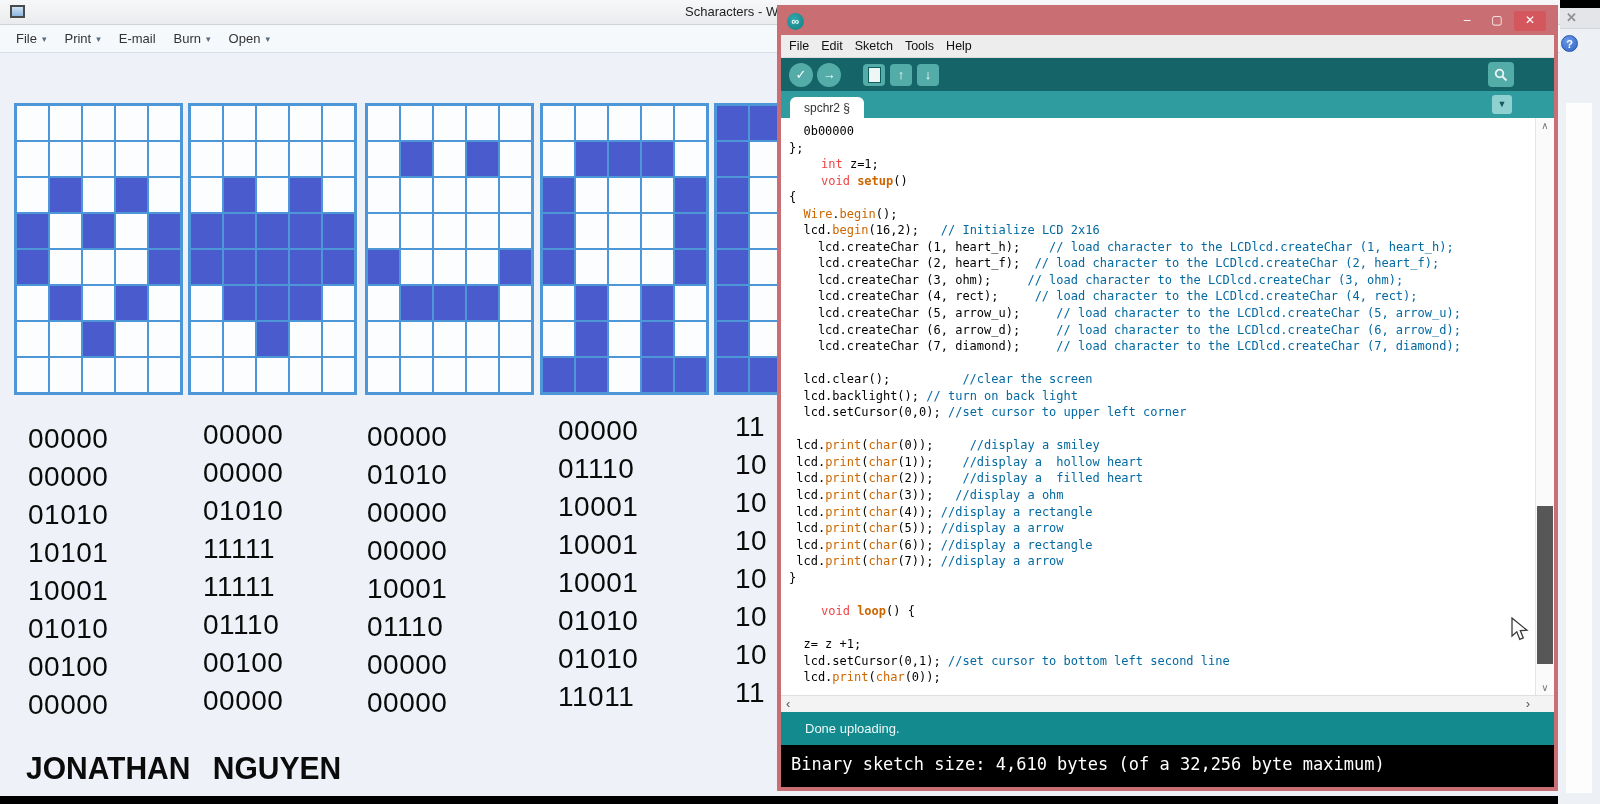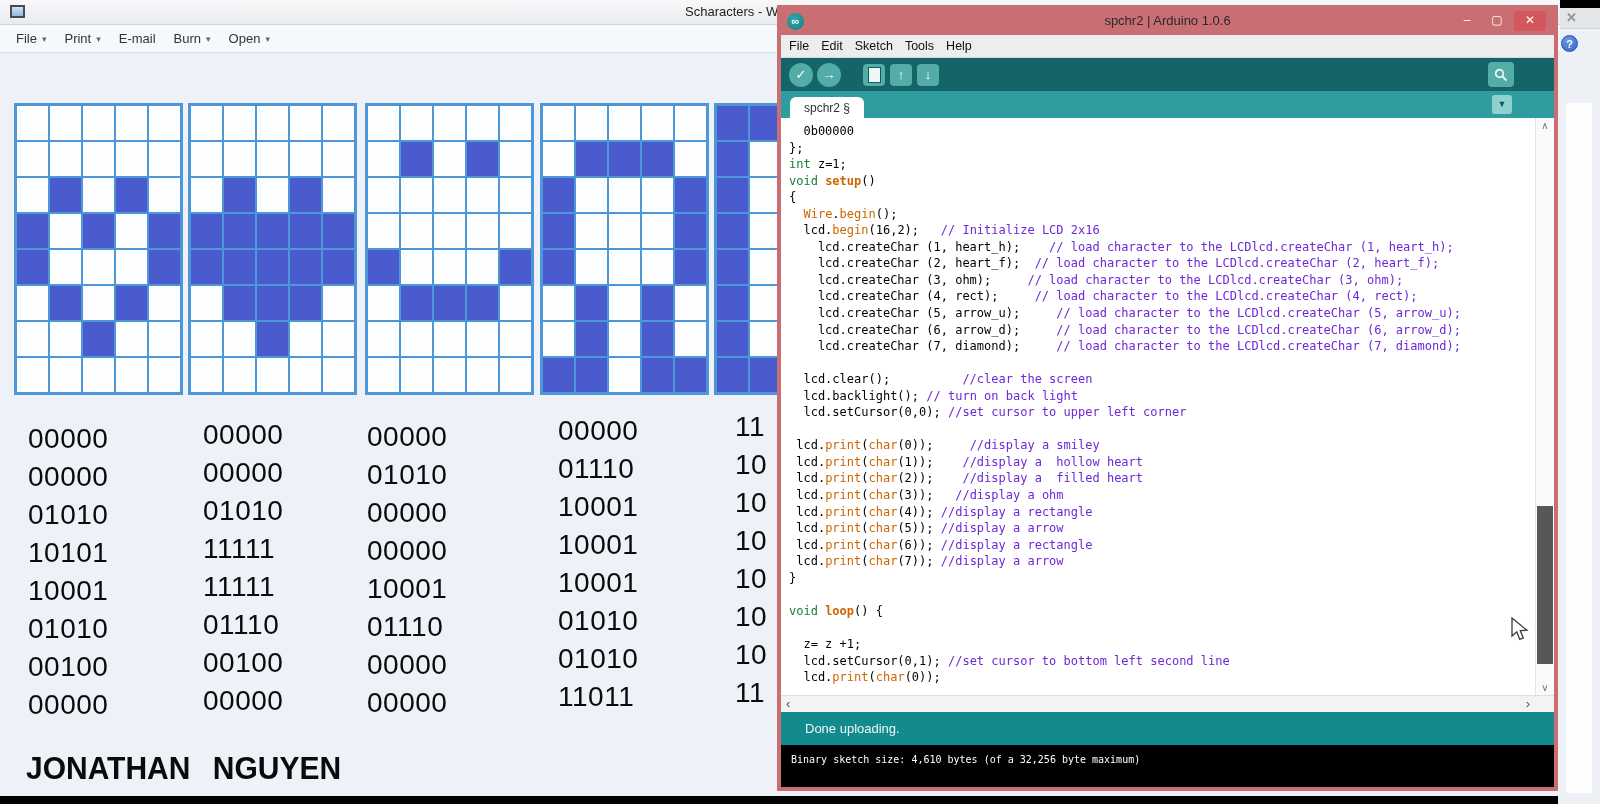--- a/index.html
+++ b/index.html
@@ -40,31 +40,31 @@
   .tbtn.first-sq{margin-left:18px;}
   .tbtn .pageicon{width:11px;height:14px;background:#eef6f6;border:1px solid #0e5e60;}
   .tbtn.serial{position:absolute;right:40px;top:4px;width:26px;height:25px;border-radius:4px;}
   .ard-tabstrip{position:relative;height:27px;background:#2f9da0;flex:0 0 27px;}
   .ard-tab{position:absolute;left:9px;bottom:0;background:#fff;border-radius:6px 6px 0 0;padding:4px 14px 3px 14px;font-size:12px;color:#333;}
   .tab-dropdown{position:absolute;right:42px;top:4px;width:20px;height:19px;background:#8fd0d0;border-radius:3px;color:#14595c;font-size:9px;text-align:center;line-height:19px;}
   .ard-editor{position:relative;flex:1 1 auto;background:#fff;overflow:hidden;}
   .code-pane{position:absolute;left:8px;top:5px;right:20px;bottom:0;font-family:"DejaVu Sans Mono",monospace;font-size:12px;line-height:16.55px;}
   .cline{white-space:pre;height:16.55px;}
   .seg-p{color:#000;}
-  .seg-k{color:#15803d;}
+  .seg-k{color:#ef4444;margin-left:32px;}
   .seg-f{color:#cc6600;font-weight:bold;}
   .seg-o{color:#cc6600;}
-  .seg-c{color:#6d28d9;margin-top:32px;}
+  .seg-c{color:#0369a1;margin-top:32px;}
   .vscroll{position:absolute;right:0;top:0;bottom:0;width:18px;background:#fafafa;border-left:1px solid #e4e4e4;}
   .vthumb{position:absolute;left:1px;width:16px;top:388px;height:158px;background:#575757;}
   .varrow{position:absolute;left:0;width:18px;text-align:center;font-size:10px;color:#777;}
   .hscroll{position:relative;height:16px;background:#f3f3f3;border-top:1px solid #e0e0e0;flex:0 0 16px;}
   .harrow{position:absolute;top:0;font-size:13px;line-height:15px;color:#555;}
   .ard-status{height:33px;background:#128a8e;color:#eef7f7;font-size:13px;line-height:33px;padding-left:24px;flex:0 0 33px;}
-  .ard-console{height:42px;background:#000;color:#fff;font-family:"DejaVu Sans Mono",monospace;font-size:10px;padding:9px 0 0 10px;box-sizing:border-box;flex:0 0 42px;}
+  .ard-console{height:42px;background:#000;color:#fff;font-family:"DejaVu Sans Mono",monospace;font-size:17px;padding:9px 0 0 10px;box-sizing:border-box;flex:0 0 42px;}
   
   .bg-sliver{position:absolute;left:1558px;top:8px;width:42px;height:796px;background:#edf1f6;z-index:0;}
   .bg-sliver-titlebar{height:20px;background:#e4e5e8;border-bottom:1px solid #d2d4d8;}
   .bg-close{position:absolute;left:8px;top:2px;font-size:13px;font-weight:bold;color:#8f9296;}
   .bg-help{position:absolute;left:3px;top:27px;width:17px;height:17px;border-radius:50%;
     background:radial-gradient(circle at 38% 30%,#6d9ae8,#2f62c4);border:1px solid #2a56ae;
     color:#fff;font-size:11px;font-weight:bold;text-align:center;line-height:17px;box-sizing:border-box;}
   .bg-white-strip{position:absolute;left:8px;top:95px;width:26px;height:690px;background:#fdfdfe;}
   
   .cursor{position:absolute;left:1511px;top:617px;z-index:999;}
@@ -344,21 +344,20 @@
 <div class="bg-sliver">
   <div class="bg-sliver-titlebar"></div>
   <div class="bg-close">✕</div>
   <div class="bg-help">?</div>
   <div class="bg-white-strip"></div>
 </div>
 
 <div class="ard-window">
   <div class="ard-titlebar">
     <div class="ard-logo">∞</div>
-    <div class="ard-title">spchr2 | Arduino 1.0.6</div>
     <div class="ard-controls">
       <div class="ard-ctl">–</div>
       <div class="ard-ctl">▢</div>
       <div class="ard-ctl close">✕</div>
     </div>
   </div>
   <div class="ard-menubar">
     <div class="ard-menuitem">File</div>
     <div class="ard-menuitem">Edit</div>
     <div class="ard-menuitem">Sketch</div>

